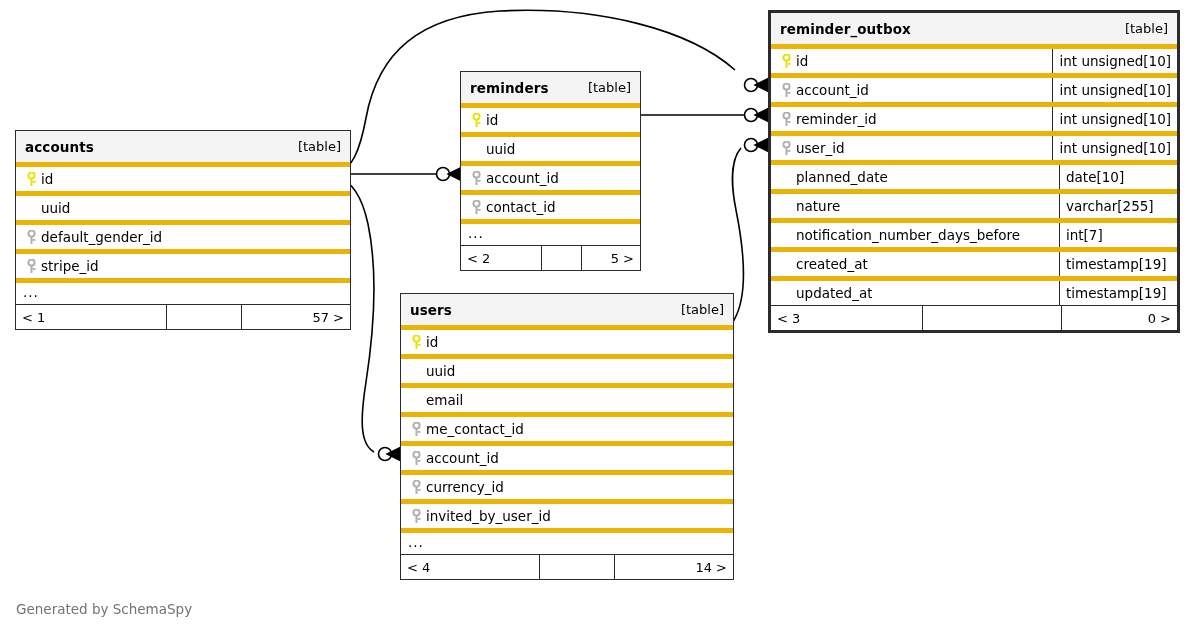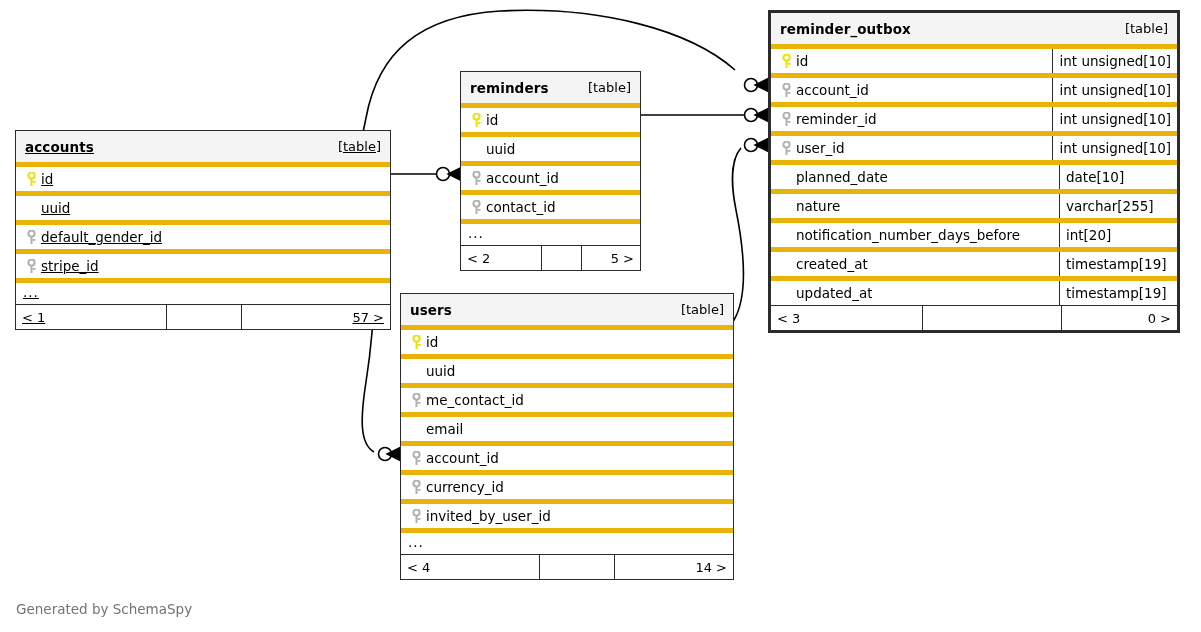--- a/index.html
+++ b/index.html
@@ -190,21 +190,21 @@
       <g>
         <path d="M703,338 C716,338 726,334 734,320 C748,296 744,250 736,210
                  C730,180 732,158 741,148"></path>
         <circle cx="751" cy="145" r="6.5" fill="#ffffff" stroke="#000000" stroke-width="1.6"></circle>
         <path d="M757,145 L768,145" marker-end="url(#crowfoot)"></path>
       </g>
 
     </g>
   </svg>
 
-  <div class="table-node" id="tbl-accounts" style="left:15px; top:130px; width:376px;text-decoration:underline;">
+  <div class="table-node" id="tbl-accounts" style="left:15px; top:130px; width:336px;">
 
     <div class="tbl-row tbl-header">
       <span class="tbl-title">accounts</span>
       <span class="tbl-kind">[table]</span>
     </div>
 
     <div class="tbl-row">
       <div class="col-name">
         <span class="keyslot">
           <svg width="11" height="15" viewBox="0 0 11 15">
@@ -343,35 +343,35 @@
 
     <div class="tbl-row">
       <div class="col-name">
         <span class="keyslot"></span>
         <span class="col-label">uuid</span>
       </div>
     </div>
 
     <div class="tbl-row">
       <div class="col-name">
+        <span class="keyslot"></span>
+        <span class="col-label">email</span>
+      </div>
+    </div>
+
+    <div class="tbl-row">
+      <div class="col-name">
         <span class="keyslot">
           <svg width="11" height="15" viewBox="0 0 11 15">
               <circle cx="5.5" cy="3.6" r="3.1" fill="none" stroke="#b0b0b0" stroke-width="2"></circle>
               <rect x="4.5" y="6" width="2" height="8" fill="#b0b0b0"></rect>
               <rect x="6.5" y="9" width="3" height="1.8" fill="#b0b0b0"></rect>
             </svg>
         </span>
         <span class="col-label">me_contact_id</span>
-      </div>
-    </div>
-
-    <div class="tbl-row">
-      <div class="col-name">
-        <span class="keyslot"></span>
-        <span class="col-label">email</span>
       </div>
     </div>
 
     <div class="tbl-row">
       <div class="col-name">
         <span class="keyslot">
           <svg width="11" height="15" viewBox="0 0 11 15">
               <circle cx="5.5" cy="3.6" r="3.1" fill="none" stroke="#b0b0b0" stroke-width="2"></circle>
               <rect x="4.5" y="6" width="2" height="8" fill="#b0b0b0"></rect>
               <rect x="6.5" y="9" width="3" height="1.8" fill="#b0b0b0"></rect>
@@ -506,21 +506,21 @@
         <span class="col-label">varchar[255]</span>
       </div>
     </div>
 
     <div class="tbl-row">
       <div class="col-name">
         <span class="keyslot"></span>
         <span class="col-label">notification_number_days_before</span>
       </div>
       <div class="col-type" style="flex:0 0 118px;">
-        <span class="col-label">int[20]</span>
+        <span class="col-label">int[7]</span>
       </div>
     </div>
 
     <div class="tbl-row">
       <div class="col-name">
         <span class="keyslot"></span>
         <span class="col-label">created_at</span>
       </div>
       <div class="col-type" style="flex:0 0 118px;">
         <span class="col-label">timestamp[19]</span>

